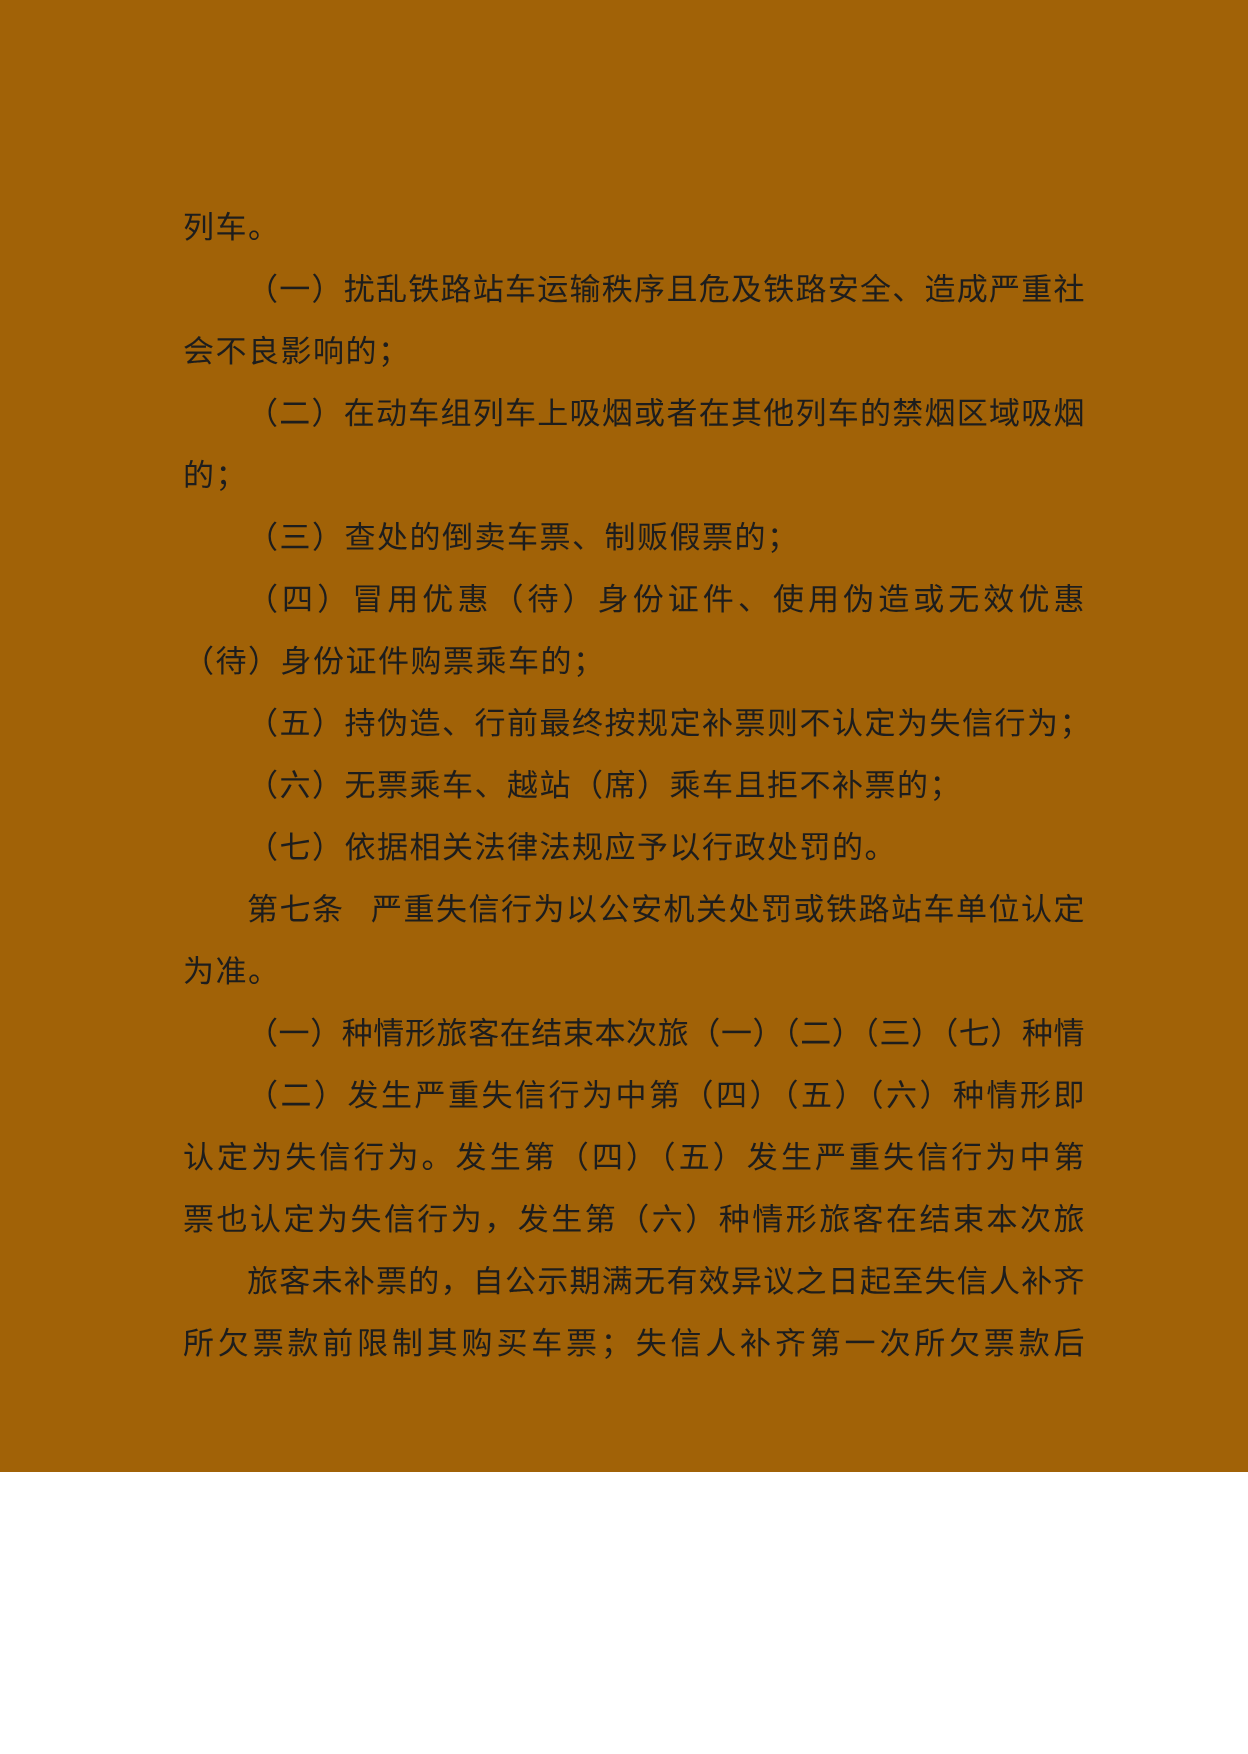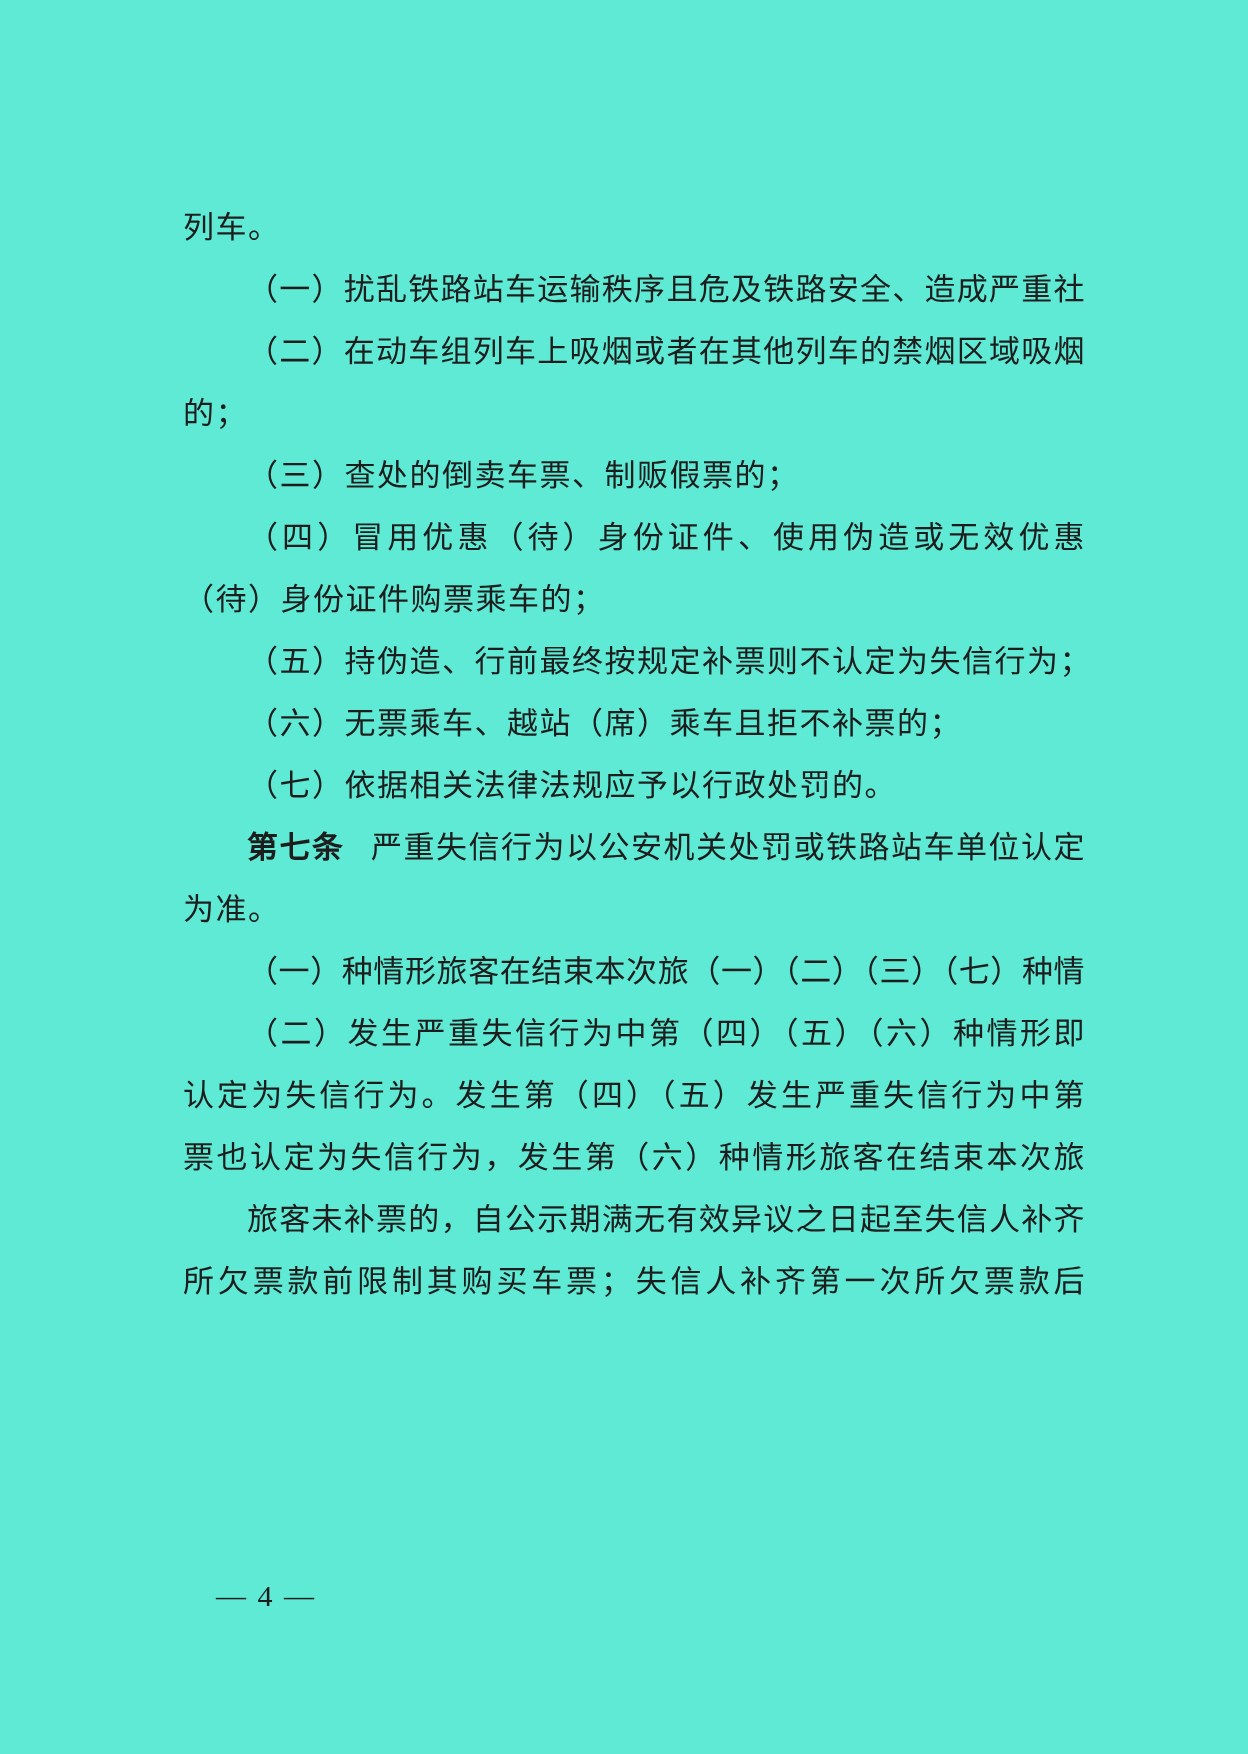--- a/index.html
+++ b/index.html
@@ -3,22 +3,22 @@
 <meta charset="utf-8">
 <style>
   html, body {
     margin: 0;
     padding: 0;
     background: #ffffff;
   }
   .page {
     position: relative;
     width: 1248px;
-    height: 1754px;
-    background: #5eead4;
+    height: 1472px;
+    background: #a16207;
     overflow: hidden;
   }
   .text-block {
     position: absolute;
     left: 183px;
     top: 197px;
     width: 902px;
     font-family: "Liberation Serif", "DejaVu Serif", serif;
     font-size: 31px;
     color: #1d1d1d;
@@ -33,21 +33,21 @@
   .line.justify {
     letter-spacing: 0.5px;
     text-align: justify;
     text-align-last: justify;
   }
   .line.indent {
     text-indent: 64px;
   }
   .article-no {
     font-family: "Liberation Sans", "DejaVu Sans", sans-serif;
-    font-weight: 700;
+    font-weight: 400;
     margin-right: 0.85em;
   }
   .page-number {
     position: absolute;
     left: 216px;
     top: 1576px;
     height: 40px;
     line-height: 40px;
     font-family: "Liberation Serif", "DejaVu Serif", serif;
     font-size: 30px;
@@ -56,20 +56,21 @@
     white-space: pre;
   }
 </style>
 </head>
 <body>
 
 <div class="page">
   <div class="text-block">
       <div class="line">列车。</div>
       <div class="line indent justify">（一）扰乱铁路站车运输秩序且危及铁路安全、造成严重社</div>
+      <div class="line">会不良影响的；</div>
       <div class="line indent justify">（二）在动车组列车上吸烟或者在其他列车的禁烟区域吸烟</div>
       <div class="line">的；</div>
       <div class="line indent">（三）查处的倒卖车票、制贩假票的；</div>
       <div class="line indent justify">（四）冒用优惠（待）身份证件、使用伪造或无效优惠</div>
       <div class="line">（待）身份证件购票乘车的；</div>
       <div class="line indent">（五）持伪造、行前最终按规定补票则不认定为失信行为；</div>
       <div class="line indent">（六）无票乘车、越站（席）乘车且拒不补票的；</div>
       <div class="line indent">（七）依据相关法律法规应予以行政处罚的。</div>
       <div class="line indent justify"><span class="article-no">第七条</span><span>严重失信行为以公安机关处罚或铁路站车单位认定</span></div>
       <div class="line">为准。</div>

